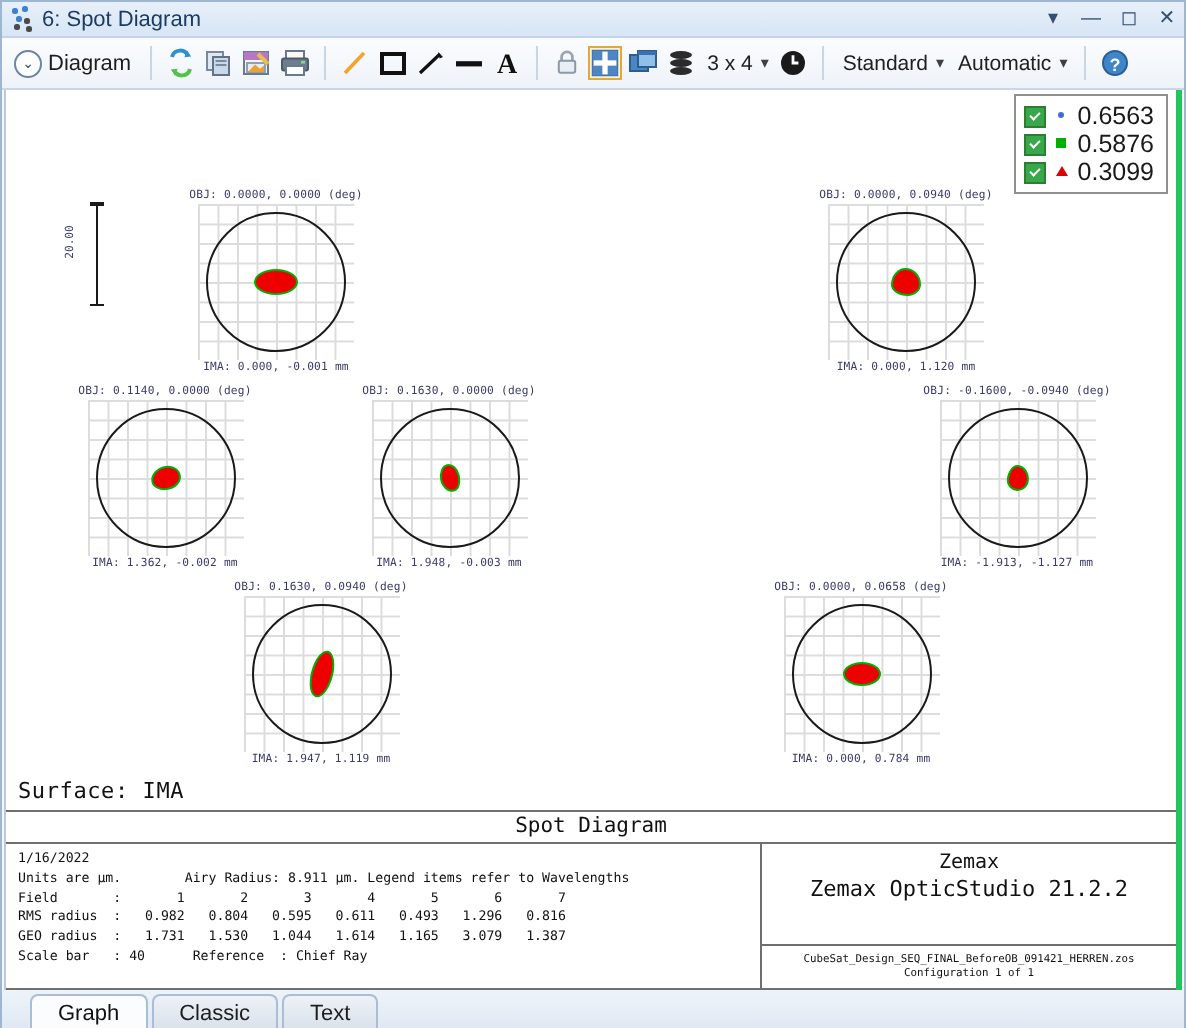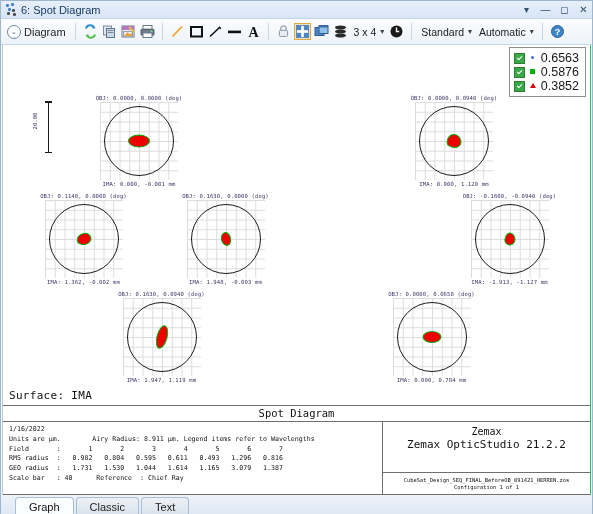--- a/index.html
+++ b/index.html
@@ -50,21 +50,21 @@
   .ticon{width:17px;height:17px;position:relative;flex:none;cursor:default;}
   .ticon svg{display:block;}
   .tlabel{font-size:10.5px;color:#202020;white-space:nowrap;padding:0 1px;cursor:default;}
   .dropcar{font-size:8px;color:#404040;margin-left:1px;cursor:default;}
   .combo{display:flex;align-items:center;gap:2px;padding:0 2px;cursor:default;}
   .ticon.framed{border:1px solid #e0a93c;background:#fdf3dc;box-sizing:border-box;}
 
   
   .canvas{
     position:relative;background:#ffffff;height:450px;
-    border-left:1px solid #b9c9da;border-right:1px solid #22c55e;
+    border-left:1px solid #b9c9da;border-right:3px solid #22c55e;
     margin:0 1px;overflow:hidden;
   }
   
   .legend{
     position:absolute;right:4px;top:2px;border:1px solid #8f8f8f;background:#fff;
     padding:3px 6px 3px 4px;
   }
   .legend-row{display:flex;align-items:center;gap:4px;height:14px;}
   .lg-chk{
     width:9px;height:9px;border:1px solid #2f7d32;background:#39a84a;
@@ -337,21 +337,21 @@
           <span class="lg-val">0.6563</span>
         </div>
         <div class="legend-row">
           <span class="lg-chk"></span>
           <span class="lg-mark" style="color: rgb(0, 176, 0);"><span style="display:inline-block;width:5px;height:5px;background:#00b000;vertical-align:middle;"></span></span>
           <span class="lg-val">0.5876</span>
         </div>
         <div class="legend-row">
           <span class="lg-chk"></span>
           <span class="lg-mark" style="color: rgb(221, 0, 0);"><span style="display:inline-block;width:0;height:0;border-left:3px solid transparent;border-right:3px solid transparent;border-bottom:5px solid #dd0000;vertical-align:middle;"></span></span>
-          <span class="lg-val">0.3852</span>
+          <span class="lg-val">0.3099</span>
         </div>
       </div>
 
     <div class="scalebar">
       <span class="bar"></span>
       <span class="cap t"></span>
       <span class="cap b"></span>
       <span class="sv">20.00</span>
     </div>
 

